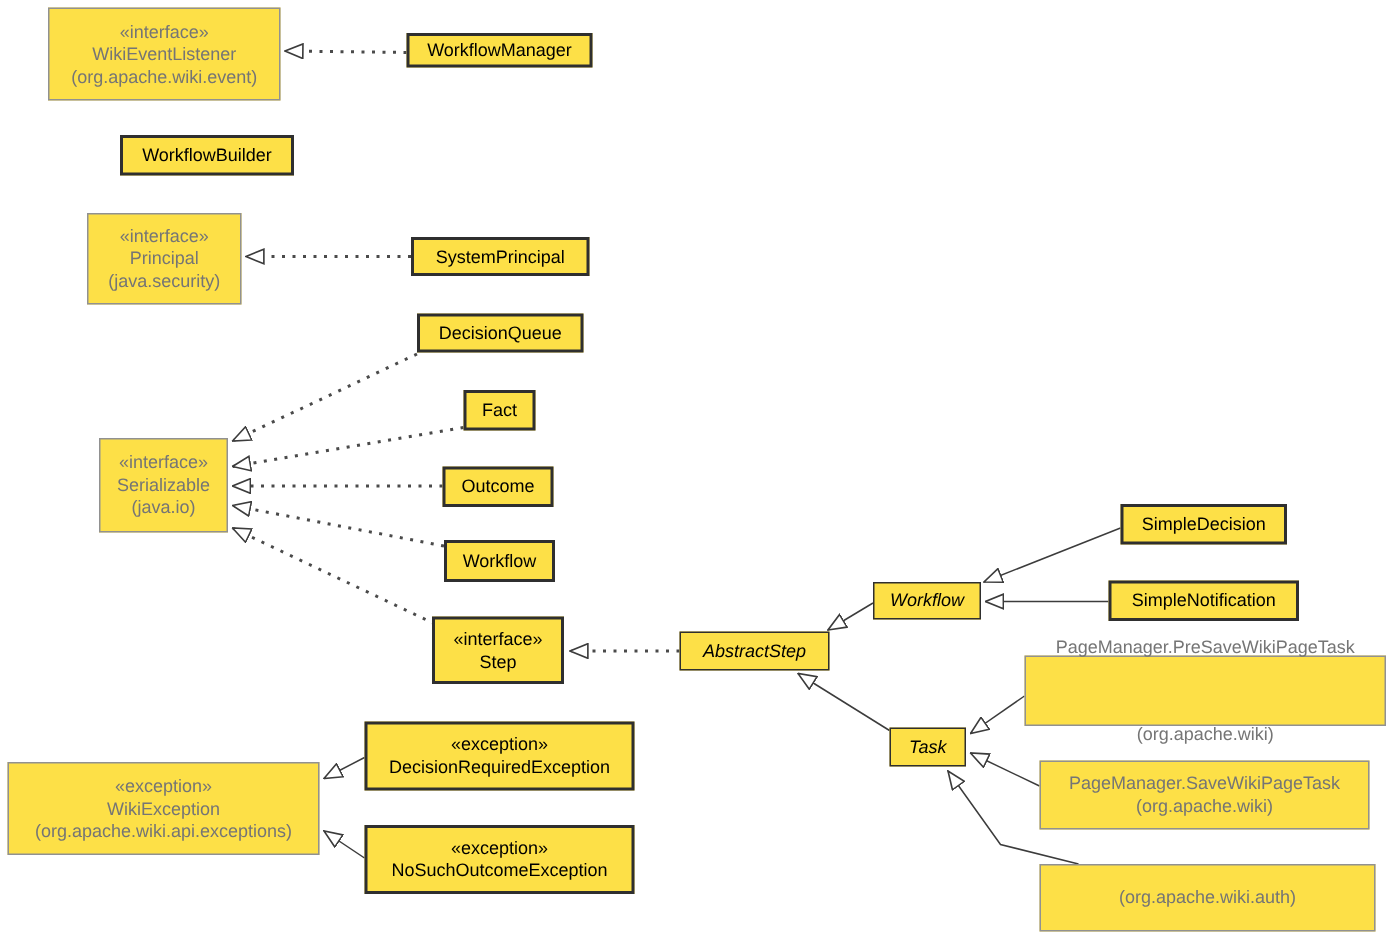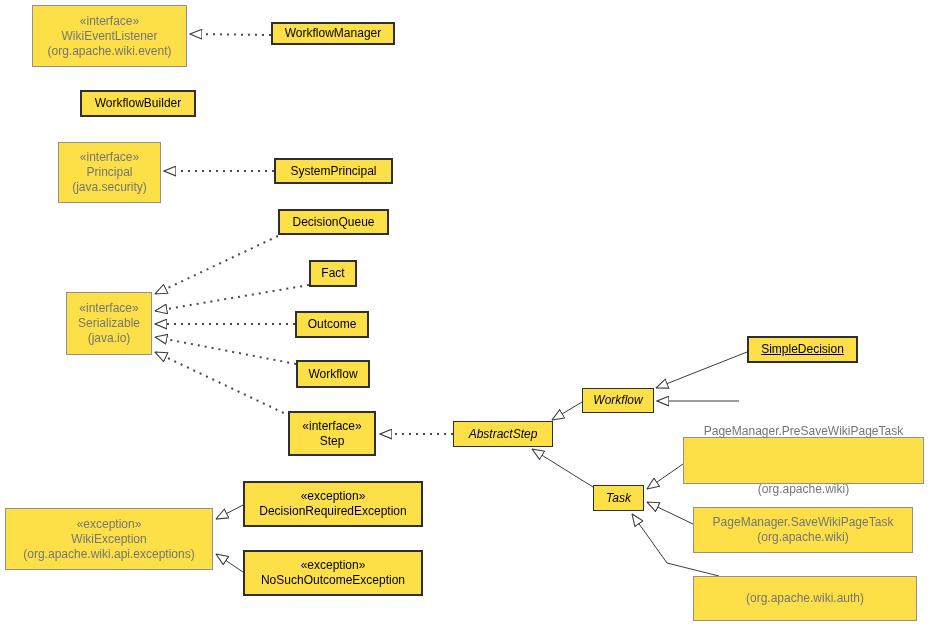--- a/index.html
+++ b/index.html
@@ -114,24 +114,27 @@
   </div>
 
   <div class="node abstract" style="left:453px; top:421px; width:100px; height:26px;">
     <span>AbstractStep</span>
   </div>
 
   <div class="node abstract" style="left:582px; top:388px; width:72px; height:25px;">
     <span>Workflow</span>
   </div>
 
-  <div class="node internal" style="left:747px; top:336px; width:111px; height:27px;text-decoration:underline;">
+  <div class="node internal" style="left:747px; top:336px; width:111px; height:27px;">
     <span>SimpleDecision</span>
   </div>
 
+  <div class="node internal" style="left:739px; top:387px; width:127px; height:27px;">
+    <span>SimpleNotification</span>
+  </div>
 
   <div class="node abstract" style="left:593px; top:485px; width:51px; height:26px;">
     <span>Task</span>
   </div>
 
   <div class="node external" style="left:683px; top:437px; width:241px; height:47px;gap:43px;">
     <span>PageManager.PreSaveWikiPageTask</span>
     <span>(org.apache.wiki)</span>
   </div>
 

